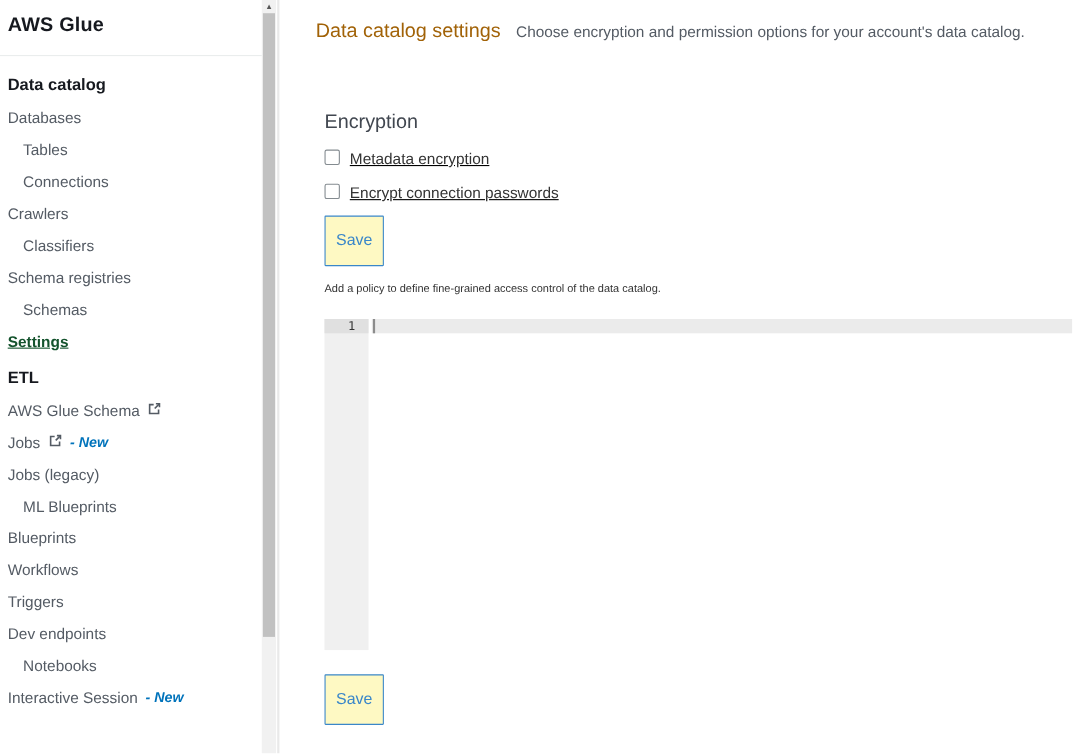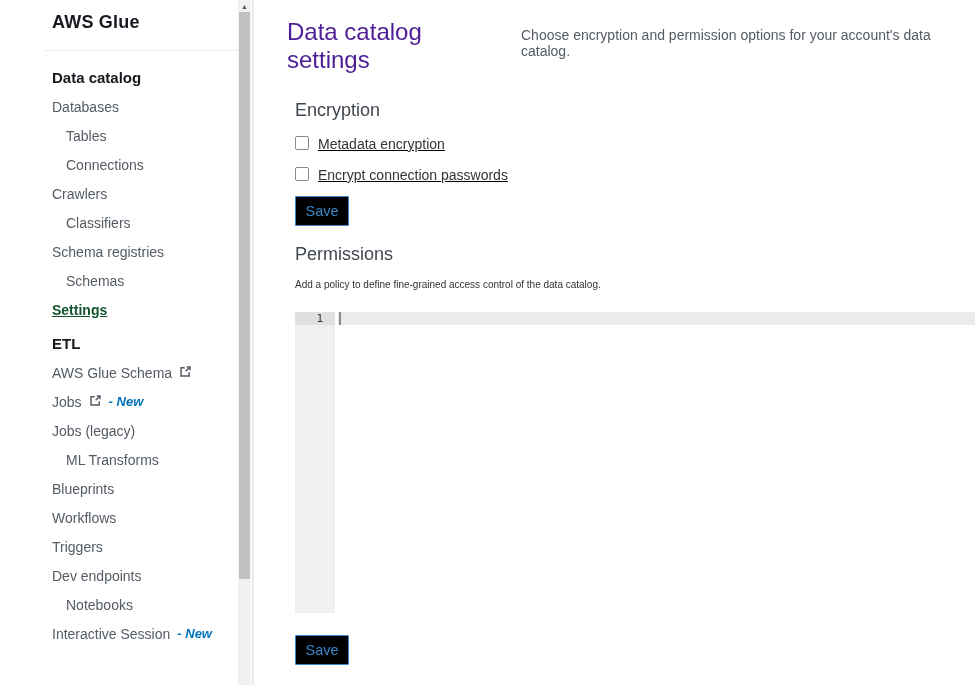--- a/index.html
+++ b/index.html
@@ -6,21 +6,21 @@
   html, body { margin: 0; padding: 0; }
   body {
     width: 975px; height: 685px; overflow: hidden;
     background: #ffffff;
     font-family: "Liberation Sans", sans-serif;
     -webkit-font-smoothing: antialiased;
   }
   .page { display: flex; width: 975px; height: 685px; }
 
   
-  .sidebar { flex: 0 0 238px; width: 238px; padding-top: 8px; background: #fff; padding-left: 45px; }
+  .sidebar { flex: 0 0 238px; width: 238px; padding-top: 8px; background: #fff; }
   .app-title {
     font-size: 18px; font-weight: bold; color: #16191f;
     margin: 2px 0 0 7px; line-height: 24px; letter-spacing: .2px;
   }
   .sidebar-divider { border: none; border-top: 1px solid #eaeded; margin: 16px 0 0 0; }
   .nav-section-header {
     font-size: 15px; font-weight: bold; color: #16191f;
     height: 29px; line-height: 29px; padding-left: 7px; margin-top: 12px;
   }
   .nav-section-header.gap { margin-top: 5px; }
@@ -39,39 +39,39 @@
   .scroll-up {
     height: 12px; display: flex; align-items: center; justify-content: center;
     font-size: 7px; color: #555; cursor: pointer; user-select: none;
   }
   .scroll-thumb { position: absolute; left: 1px; right: 1px; top: 12px; height: 567px; background: #c1c1c1; }
   .v-divider { flex: 0 0 2px; width: 2px; background: #e9e9e9; margin-left: 1px; }
 
   
   main { flex: 1; padding-top: 18px; position: relative; overflow: hidden; }
   .page-header { padding-left: 33px; display: flex; align-items: baseline; gap: 14px; height: 22px; }
-  .page-title { font-size: 24px; color: #4c1d95; }
+  .page-title { font-size: 18px; color: #a16207; }
   .page-subtitle { font-size: 14px; color: #545b64; }
 
   .section { padding-left: 41px; }
   .section-heading { font-size: 18px; font-weight: 400; color: #414750; margin: 0; height: 20px; line-height: 20px; }
   .heading-encryption { margin-top: 60px; }
   .heading-permissions { margin-top: 18px; }
 
   .checkbox-row { display: flex; height: 16px; margin-top: 16px; text-decoration: underline; }
   .checkbox-row + .checkbox-row { margin-top: 15px; }
   .checkbox {
     width: 14px; height: 14px; border: 1px solid #848b90; border-radius: 2px;
     background: #fff; margin-right: 9px; cursor: pointer; flex: 0 0 14px;
   }
   .checkbox-label { font-size: 14px; color: #333; cursor: default; }
 
   .save-btn {
-    display: block; margin-top: 13px; width: 54px; height: 30px;
-    background: #000000; border: 1.5px solid #3a87c9; border-radius: 1px;
+    display: block; margin-top: 13px; width: 54px; height: 46px;
+    background: #fef9c3; border: 1.5px solid #3a87c9; border-radius: 1px;
     color: #3a87c9; font-size: 14.5px; font-family: "Liberation Sans", sans-serif;
     cursor: pointer; padding: 0; text-align: center;
   }
   .save-btn.bottom { margin-top: 22px; }
 
   .perm-desc { font-size: 10px; color: #333; margin-top: 15px; height: 16px; }
 
   
   .editor { margin-top: 17px; height: 301px; display: flex; background: #fff; }
   .editor-gutter {
@@ -140,21 +140,21 @@
               <path d="M9.5 2.5h4v4" fill="none" stroke="#545b64" stroke-width="1.8"></path>
               <path d="M13.3 2.7L8.2 7.8" fill="none" stroke="#545b64" stroke-width="1.8"></path>
             </svg>
         </span>
         <span class="new-badge">- New</span>
       </div>
       <div class="nav-item">
         <span>Jobs (legacy)</span>
       </div>
       <div class="nav-item indent">
-        <span>ML Transforms</span>
+        <span>ML Blueprints</span>
       </div>
       <div class="nav-item">
         <span>Blueprints</span>
       </div>
       <div class="nav-item">
         <span>Workflows</span>
       </div>
       <div class="nav-item">
         <span>Triggers</span>
       </div>
@@ -192,21 +192,20 @@
       </div>
       <div class="checkbox-row">
         <div class="checkbox"></div>
         <span class="checkbox-label">Encrypt connection passwords</span>
       </div>
 
       <button class="save-btn">Save</button>
     </section>
 
     <section class="section">
-      <h2 class="section-heading heading-permissions">Permissions</h2>
       <div class="perm-desc">Add a policy to define fine-grained access control of the data catalog.</div>
 
       <div class="editor">
         <div class="editor-gutter">
           <div class="gutter-active-cell">1</div>
         </div>
         <div class="editor-content">
           <div class="active-line"></div>
           <div class="caret"></div>
         </div>

